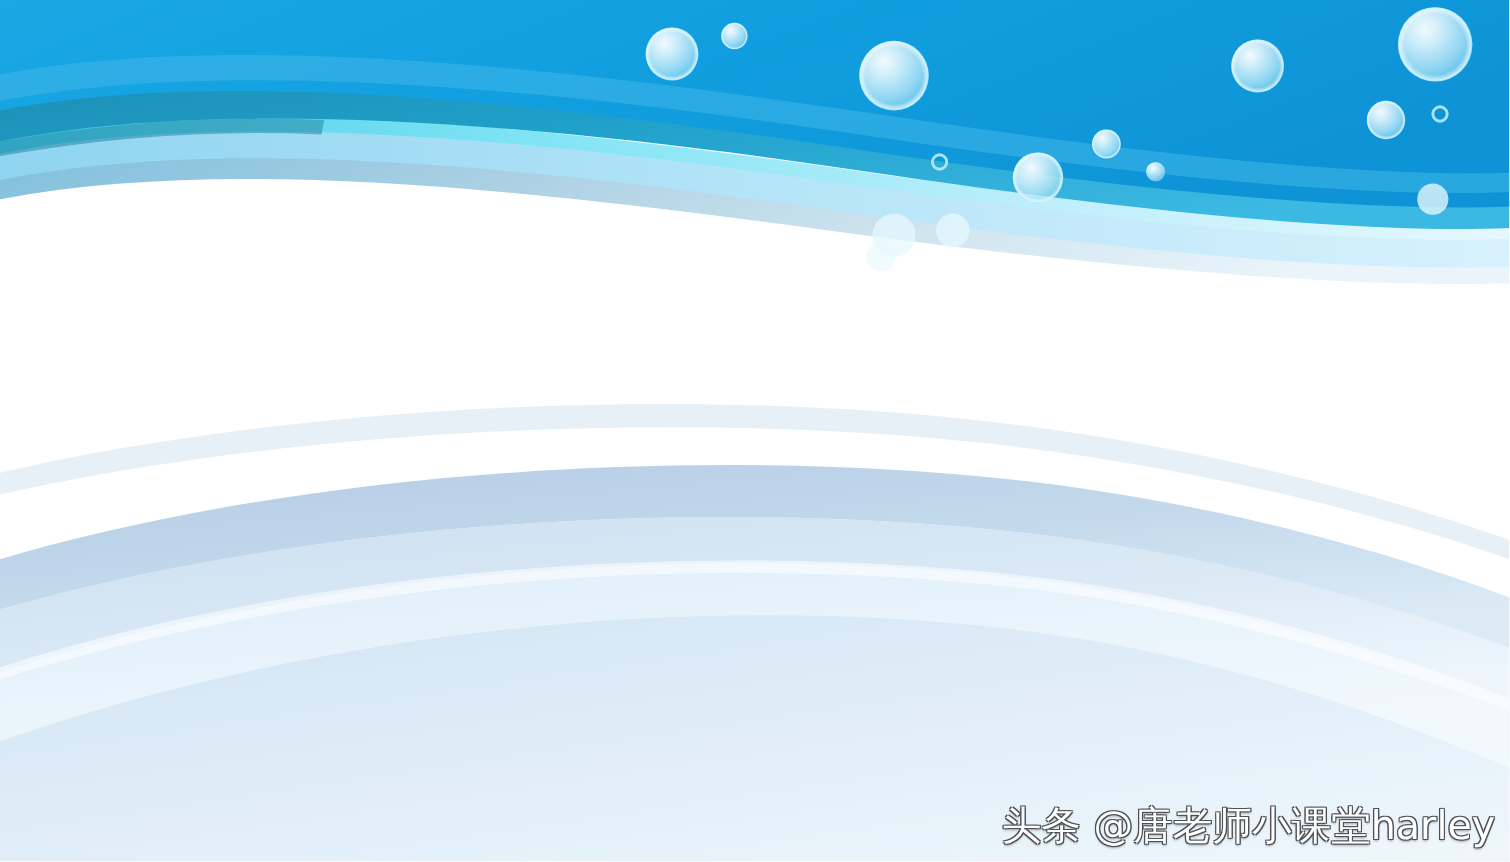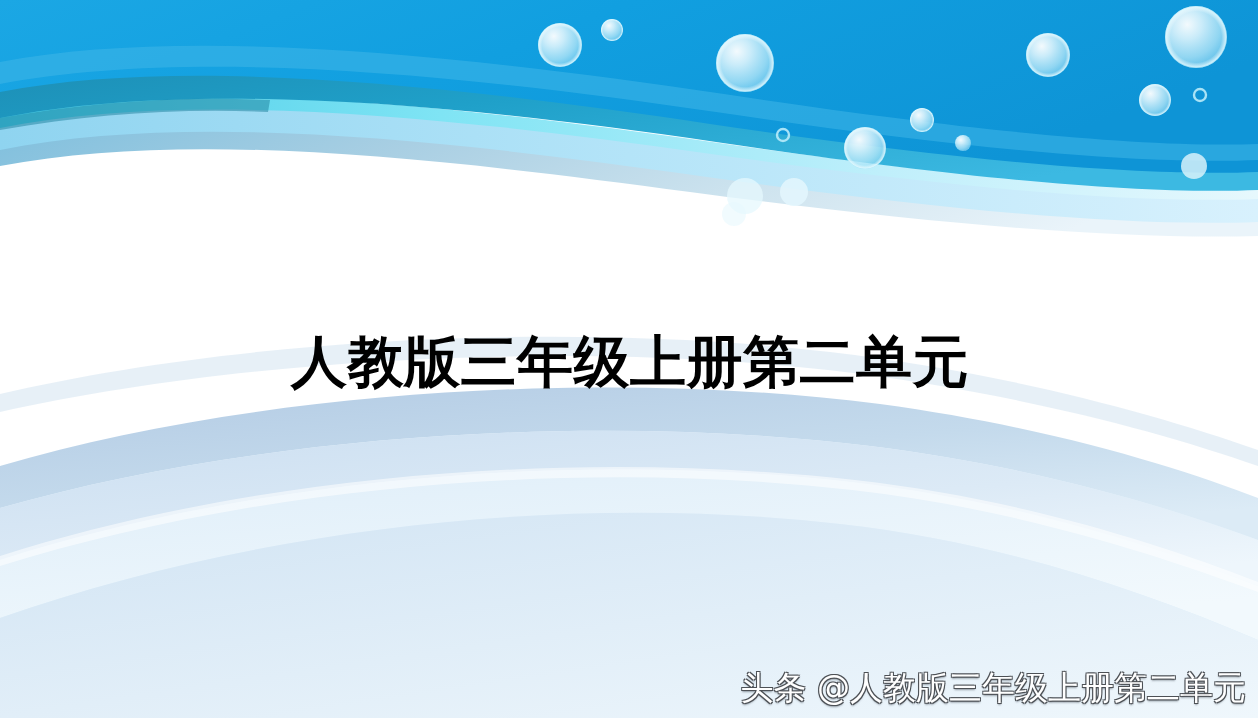--- a/index.html
+++ b/index.html
@@ -240,18 +240,17 @@
       <g>
           <circle cx="734" cy="214" r="12" fill="#f0fbfe" opacity="0.9"></circle>
         </g>
       <g>
           <circle cx="745" cy="196" r="18" fill="#e6f8fd" opacity="0.75"></circle>
         </g>
     </g>
   </svg>
 
   <div id="title-block">
-    <span id="title-line-1" class="title-line">人教版三年级上册第二单元</span>
   </div>
 
-  <div id="watermark">头条 @人教版三年级上册第二单元</div>
+  <div id="watermark">头条 @唐老师小课堂harley</div>
 
 </div>
 
 </body></html>

